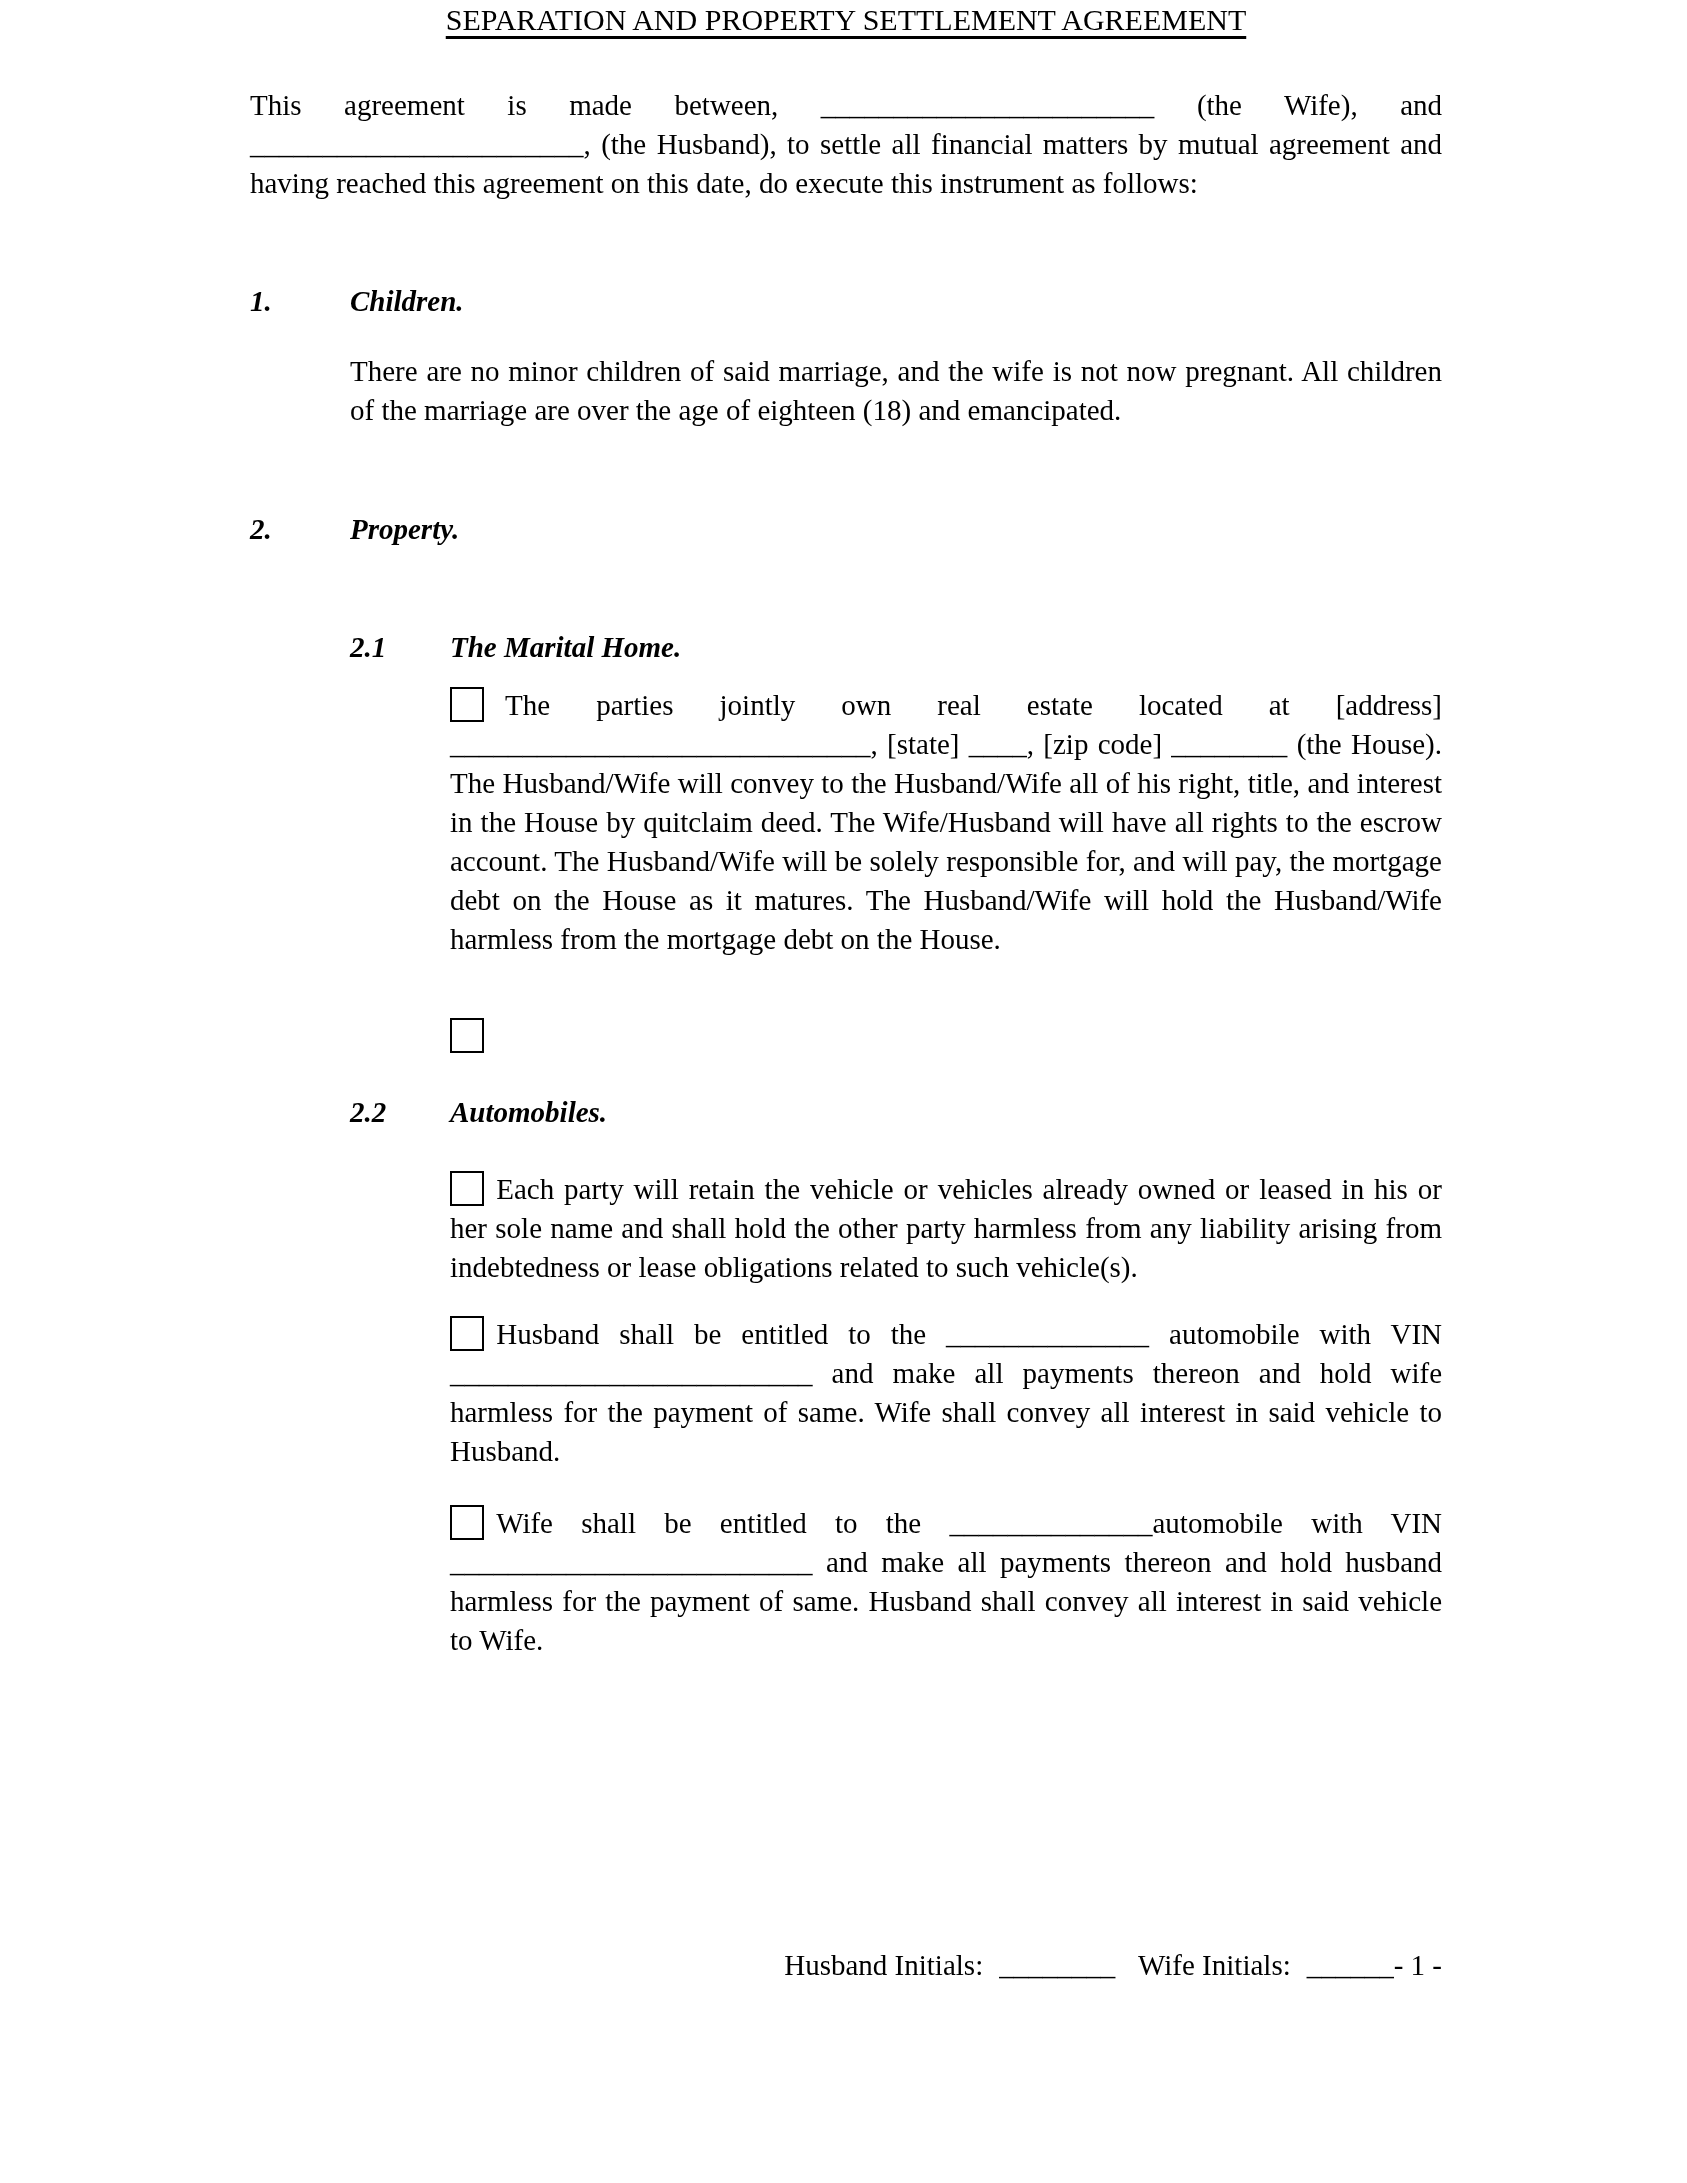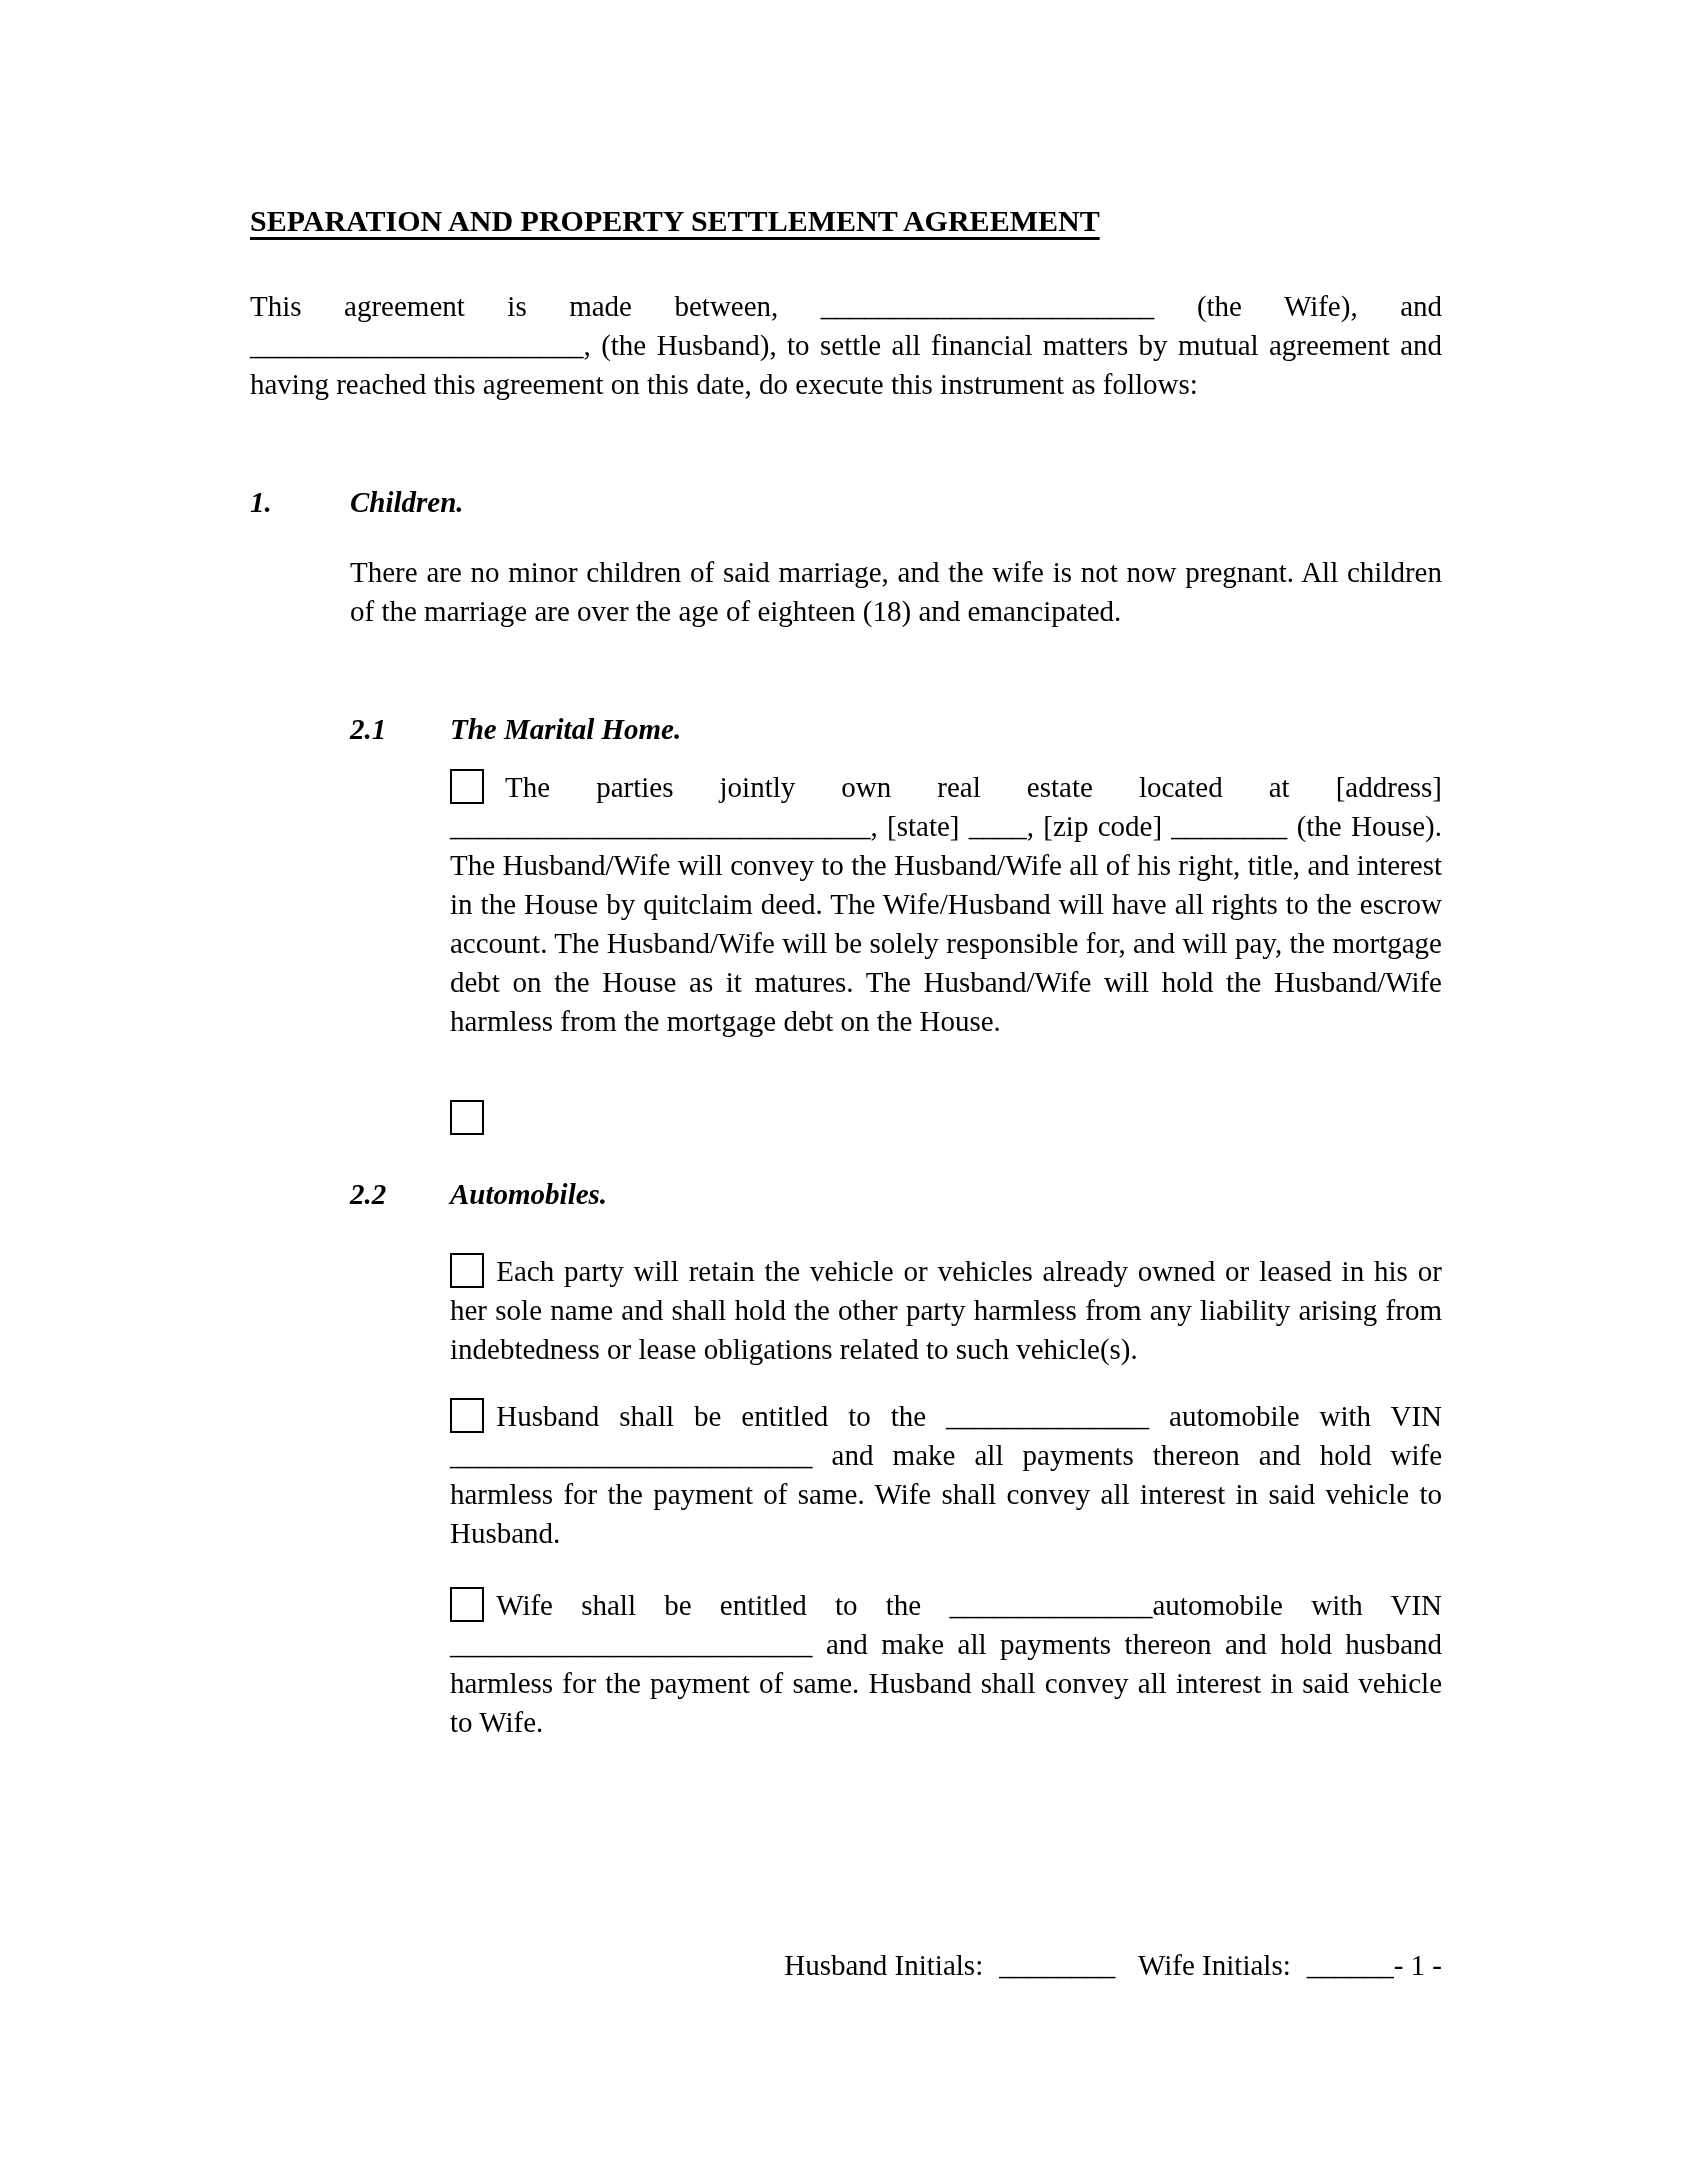--- a/index.html
+++ b/index.html
@@ -19,23 +19,22 @@
     box-sizing: border-box;
     overflow: hidden;
   }
   .content {
     position: absolute;
     left: 250px;
     right: 245px;
     top: 0;
   }
   .title {
-    margin-top: 201px;
-    text-align: left;
-    font-weight: bold;
+    text-align: center;
+    font-weight: normal;
     font-size: 30px;
   }
   .title .title-text {
     text-decoration: underline;
     text-decoration-thickness: 2.6px;
     text-underline-offset: 6.1px;
   }
   .para {
     margin: 0;
     text-align: justify;
@@ -115,20 +114,23 @@
       <span class="blank">_______________________</span>
       <span>(the Wife), and</span>
       <span class="blank">_______________________</span><span>, (the Husband), to settle all financial matters by mutual agreement and having reached this agreement on this date, do execute this instrument as follows:</span></p>
 
     <div class="sec-row">
       <span class="sec-num">1.</span><span class="sec-head">Children.</span>
     </div>
 
     <p class="para level1-body children-body">There are no minor children of said marriage, and the wife is not now pregnant. All children of the marriage are over the age of eighteen (18) and emancipated.</p>
 
+    <div class="sec-row sec-property">
+      <span class="sec-num">2.</span><span class="sec-head">Property.</span>
+    </div>
 
     <div class="sec-row sub-row sub-marital">
       <span class="sec-num">2.1</span><span class="sec-head">The Marital Home.</span>
     </div>
 
     <p class="para level2-body clause-jointly"><span class="checkbox cb-gap-wide"></span><span>The parties jointly own real estate located at [address]</span>
       <span class="blank">_____________________________</span><span>, [state]</span>
       <span class="blank">____</span><span>, [zip code]</span>
       <span class="blank">________</span>
       <span>(the House). The Husband/Wife will convey to the Husband/Wife all of his right, title, and interest in the House by quitclaim deed. The Wife/Husband will have all rights to the escrow account. The Husband/Wife will be solely responsible for, and will pay, the mortgage debt on the House as it matures. The Husband/Wife will hold the Husband/Wife harmless from the mortgage debt on the House.</span></p>

